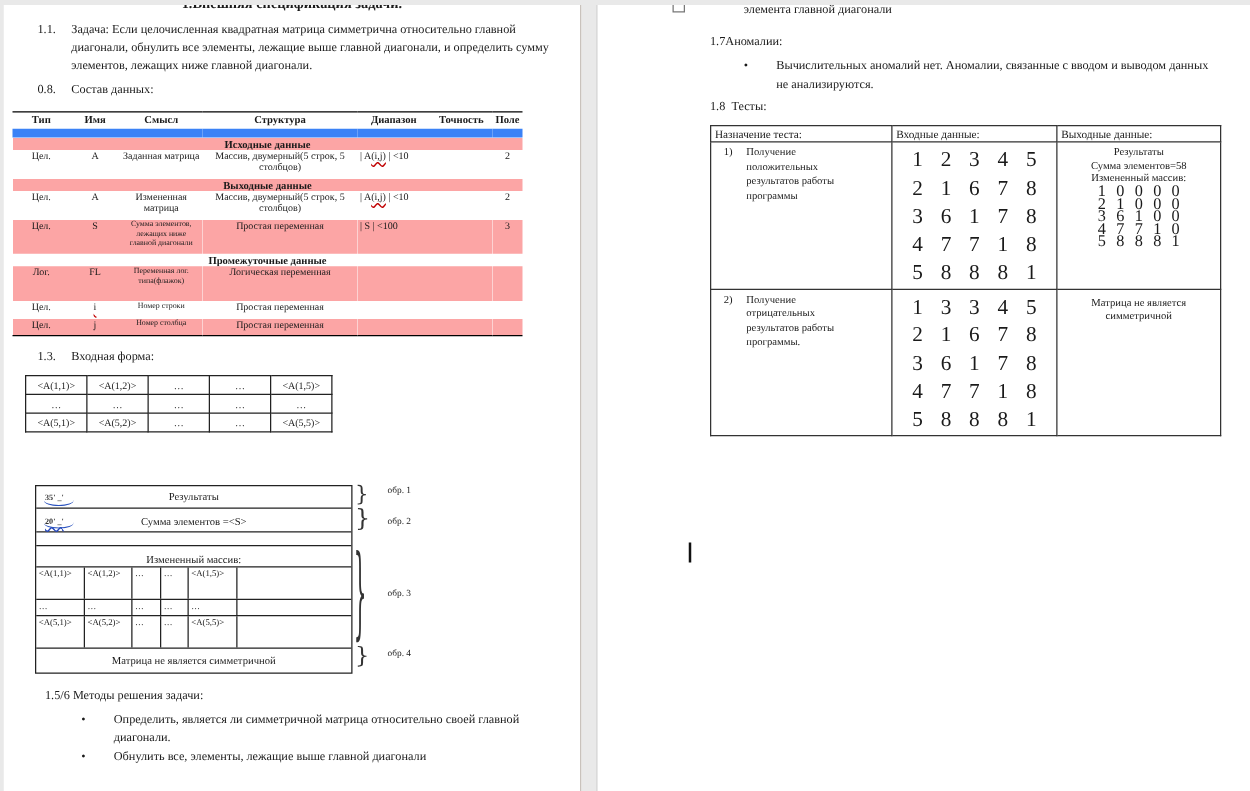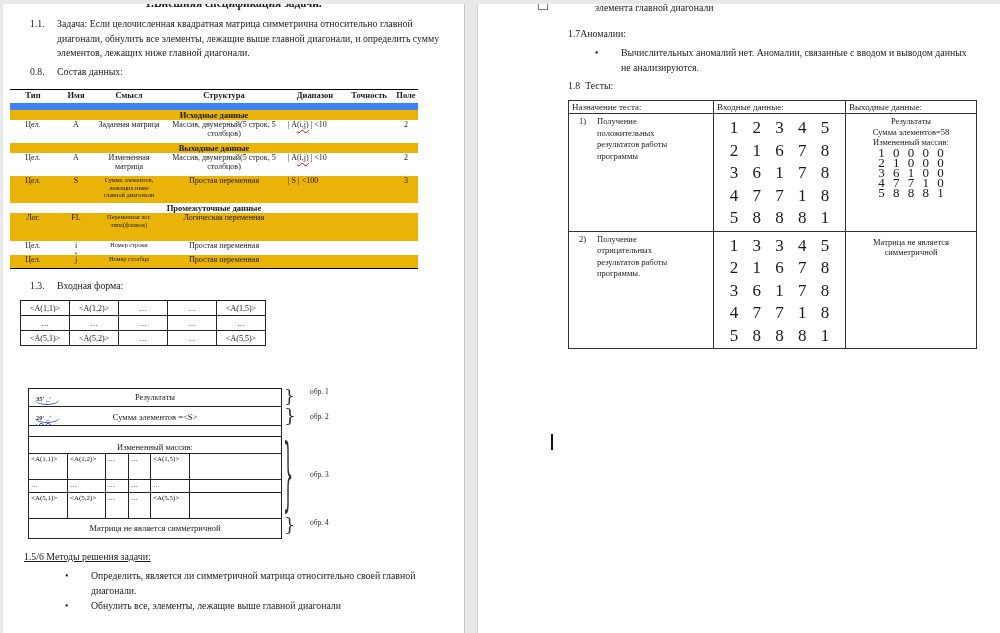--- a/index.html
+++ b/index.html
@@ -19,21 +19,21 @@
   .para{font-size:9.8px;line-height:14.6px;}
   .hang{display:flex;justify-content:center;}
   .hang .num{width:27px;flex:none;}
   .hang .txt{width:398px;}
 
   
   table.comp{border-collapse:collapse;table-layout:fixed;width:408px;font-size:8px;}
   table.comp td,table.comp th{padding:0 2px;vertical-align:top;overflow:hidden;}
   table.comp thead th{font-size:8.5px;font-weight:bold;border-top:1.5px solid #000;border-bottom:7px solid #3b82f6;height:13px;}
   tr.band td{text-align:center;font-weight:bold;font-size:8.5px;height:10px;}
-  tr.gray{background:#eab308;padding-left:29px;}
+  tr.gray{background:#fca5a5;padding-left:29px;}
   td.ctr{text-align:center;}
   td.small{font-size:6.3px;line-height:7.5px;text-align:center;}
   .sq-red{text-decoration:underline;text-decoration-style:wavy;text-decoration-color:#c00000;text-decoration-thickness:1px;text-underline-offset:2px;}
   .sq-blue{text-decoration:underline;text-decoration-style:wavy;text-decoration-color:#2244bb;text-decoration-thickness:1px;text-underline-offset:2px;}
   table.comp tbody{border-bottom:1px solid #000;}
 
   
   table.inform{border-collapse:collapse;table-layout:fixed;width:246px;font-size:8px;}
   table.inform td{border:1px solid #222;text-align:center;height:14px;padding:0;}
 
@@ -256,21 +256,21 @@
 
   <span class="brace" style="left:281px;top:384px;font-size:17px;">}</span>
   <span class="brace" style="left:281px;top:402px;font-size:19px;">}</span>
   <span class="brace" style="left:280px;top:432px;font-size:16px;transform:scaleY(5.0);transform-origin:top center;">}</span>
   <span class="brace" style="left:281px;top:512px;font-size:18px;">}</span>
   <span class="obr" style="left:307px;top:383px;">обр. 1</span>
   <span class="obr" style="left:307px;top:408px;">обр. 2</span>
   <span class="obr" style="left:307px;top:466px;">обр. 3</span>
   <span class="obr" style="left:307px;top:514px;">обр. 4</span>
 
-  <div class="abs para" style="left:21px;top:546px;text-decoration:underline;">1.5/6 Методы решения задачи:</div>
+  <div class="abs para" style="left:33px;top:546px;">1.5/6 Методы решения задачи:</div>
 
   <div class="abs bullet-row" style="left:57px;top:565px;width:395px;">
     <span class="dot">•</span>
     <span class="btxt" style="width:365px;">Определить, является ли симметричной матрица относительно своей главной диагонали.</span>
   </div>
   <div class="abs bullet-row" style="left:57px;top:595px;width:395px;">
     <span class="dot">•</span>
     <span class="btxt" style="width:365px;">Обнулить все, элементы, лежащие выше главной диагонали</span>
   </div>
 </div>

